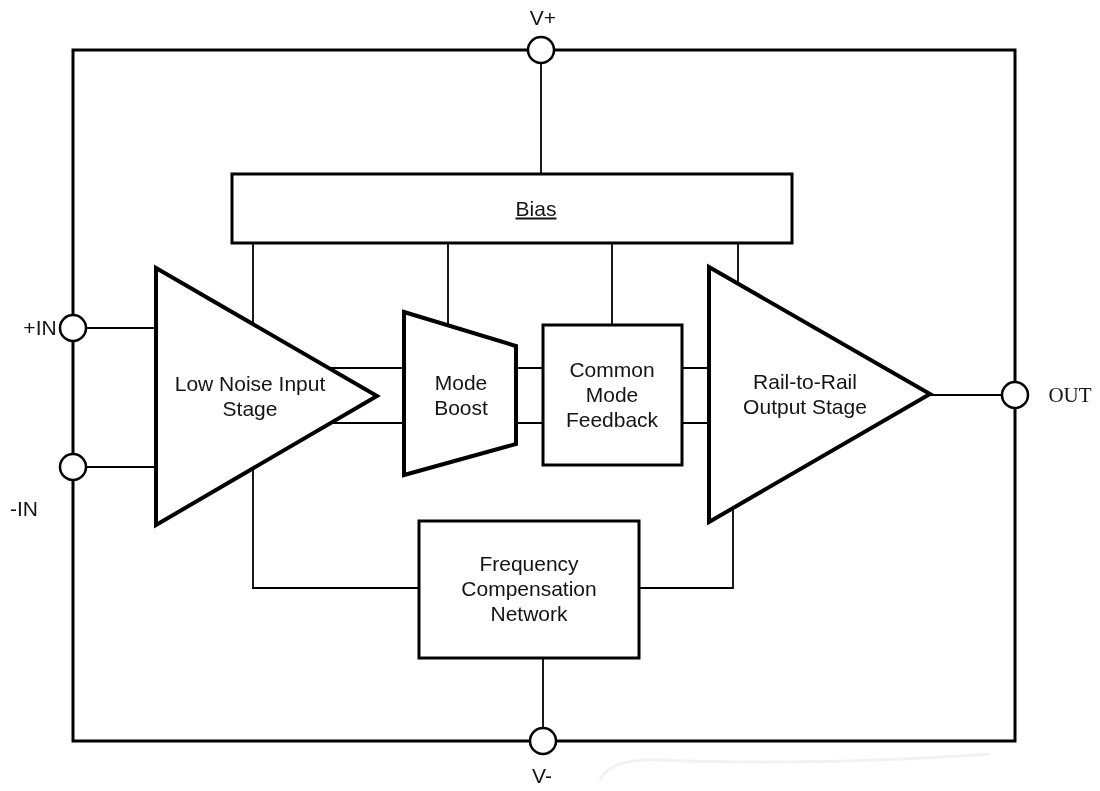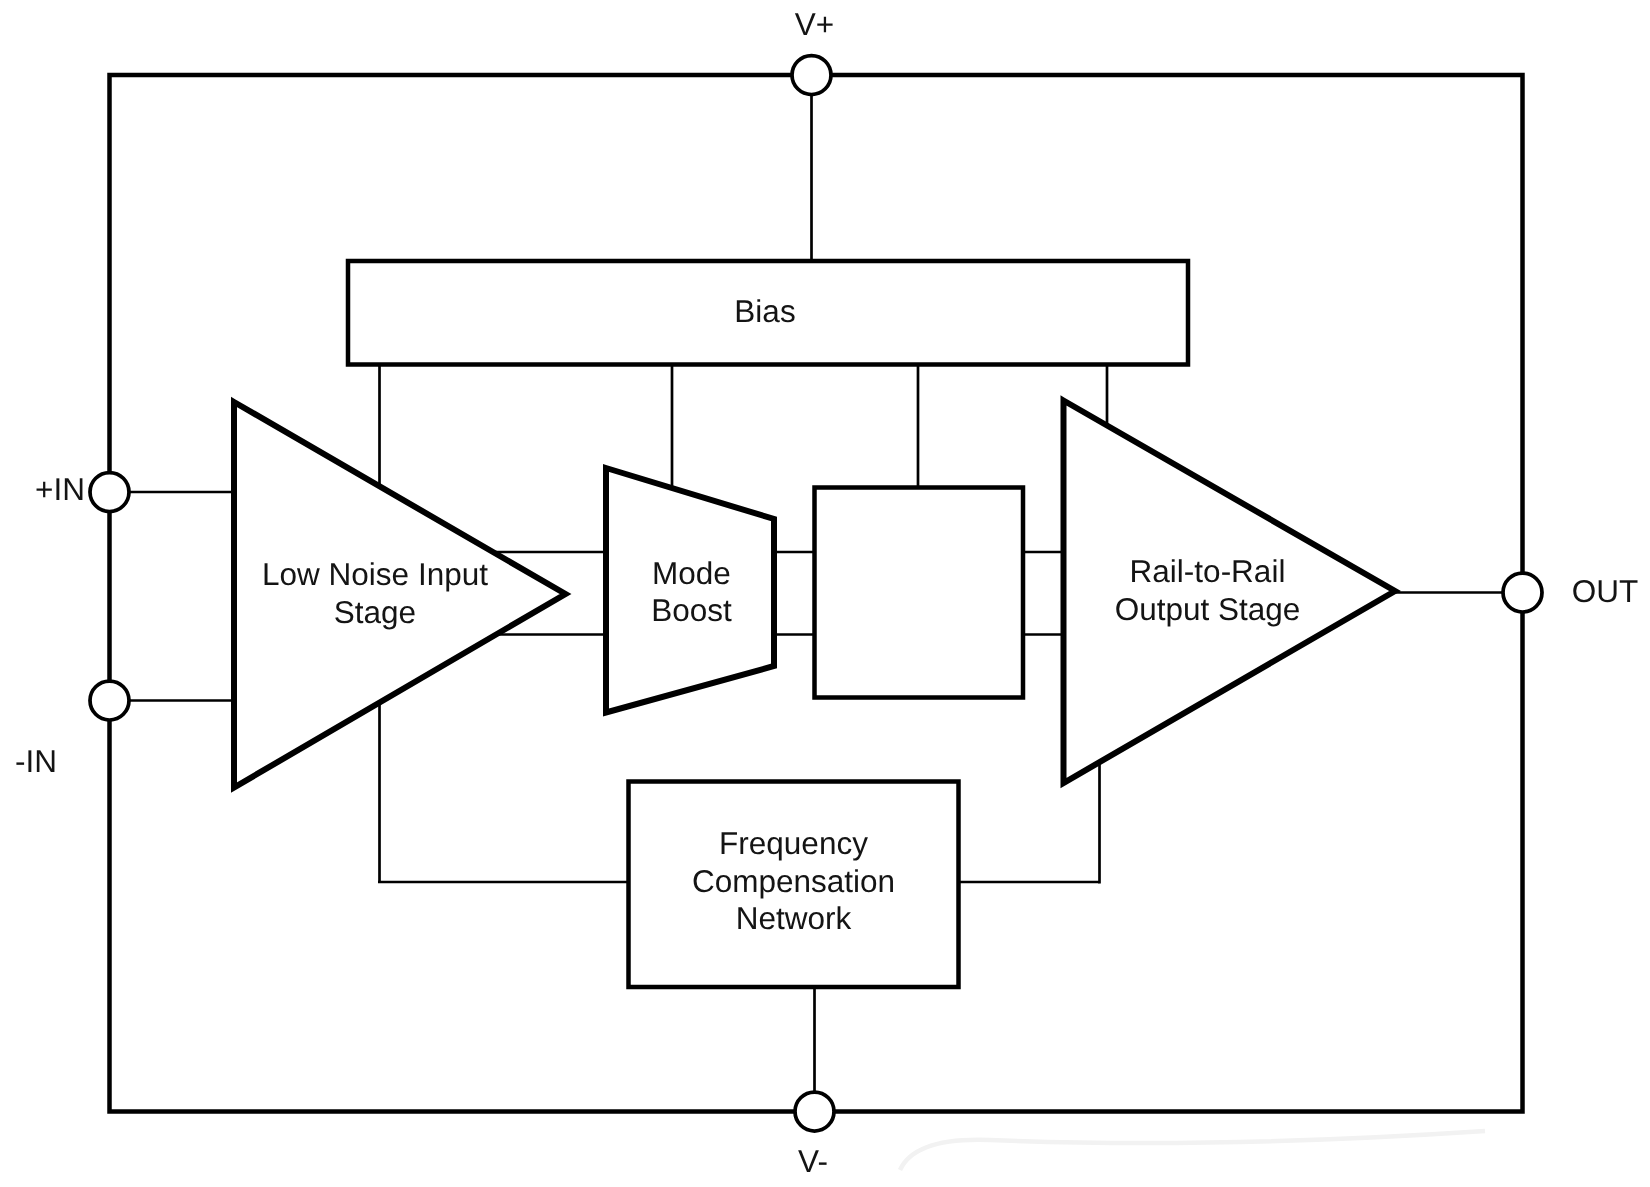--- a/index.html
+++ b/index.html
@@ -69,26 +69,29 @@
       <circle cx="543" cy="741" r="13"></circle>
     </g>
 
     <path d="M600 780 q 10 -22 60 -20 q 150 6 330 -6" fill="none" stroke="#f2f2f2" stroke-width="3"></path>
   </svg>
 
   <div class="label" style="left:543px; top:17px;">V+</div>
   <div class="label" style="left:542px; top:775px;">V-</div>
   <div class="label" style="left:40px; top:327px;">+IN</div>
   <div class="label" style="left:24px; top:473px;margin-top:35px;">-IN</div>
-  <div class="label" style="left:1070px; top:395px;">OUT</div>
+  <div class="label" style="left:1070px; top:395px;font-family:Liberation Serif, serif;">OUT</div>
 
-  <div class="label" style="left:510px; top:208px;">Bias</div>
+  <div class="label" style="left:536px; top:208px;text-decoration:underline;">Bias</div>
   <div class="label" style="left:250px; top:396px;">Low Noise Input
 Stage</div>
   <div class="label" style="left:461px; top:395px;">Mode
 Boost</div>
+  <div class="label" style="left:612px; top:394px;">Common
+Mode
+Feedback</div>
   <div class="label" style="left:805px; top:394px;">Rail-to-Rail
 Output Stage</div>
   <div class="label" style="left:529px; top:588px;">Frequency
 Compensation
 Network</div>
 
 </div>
 
 </body></html>

